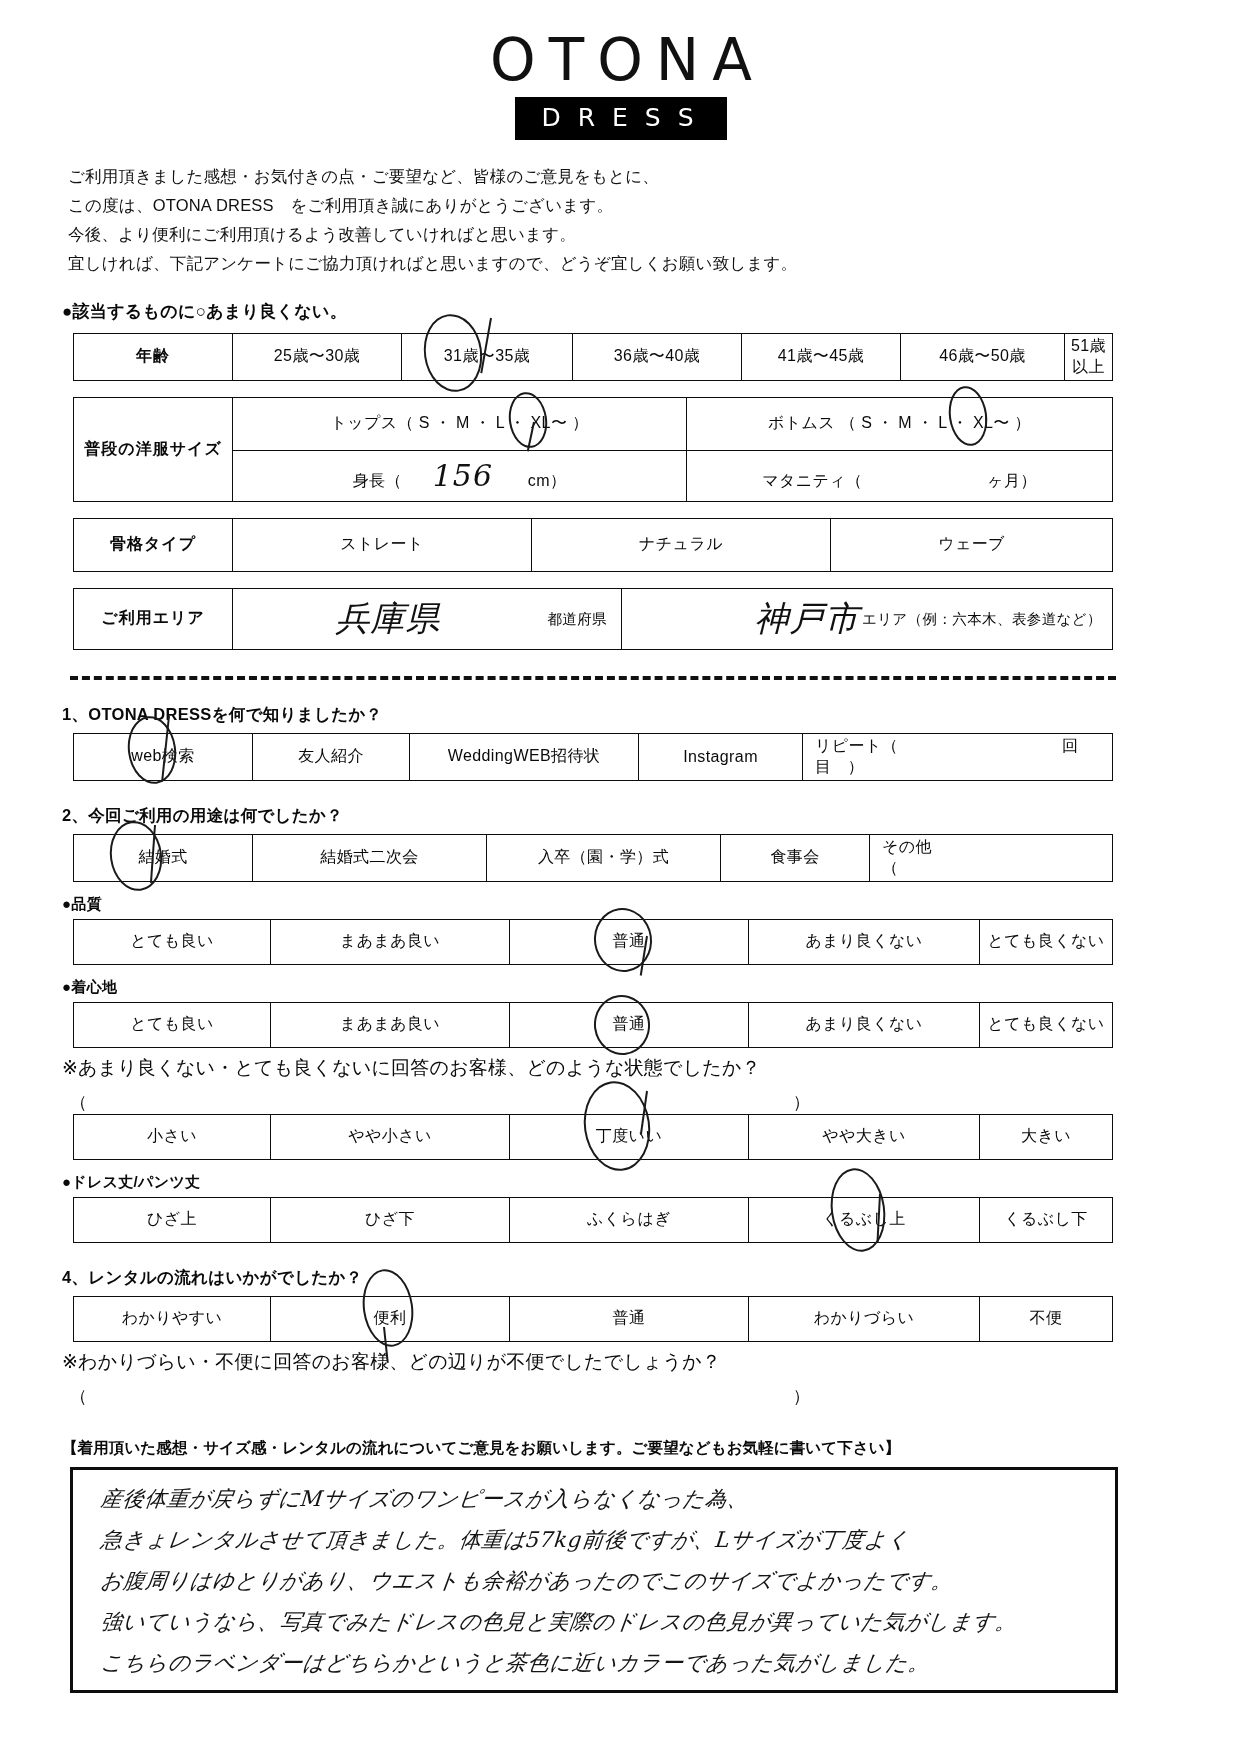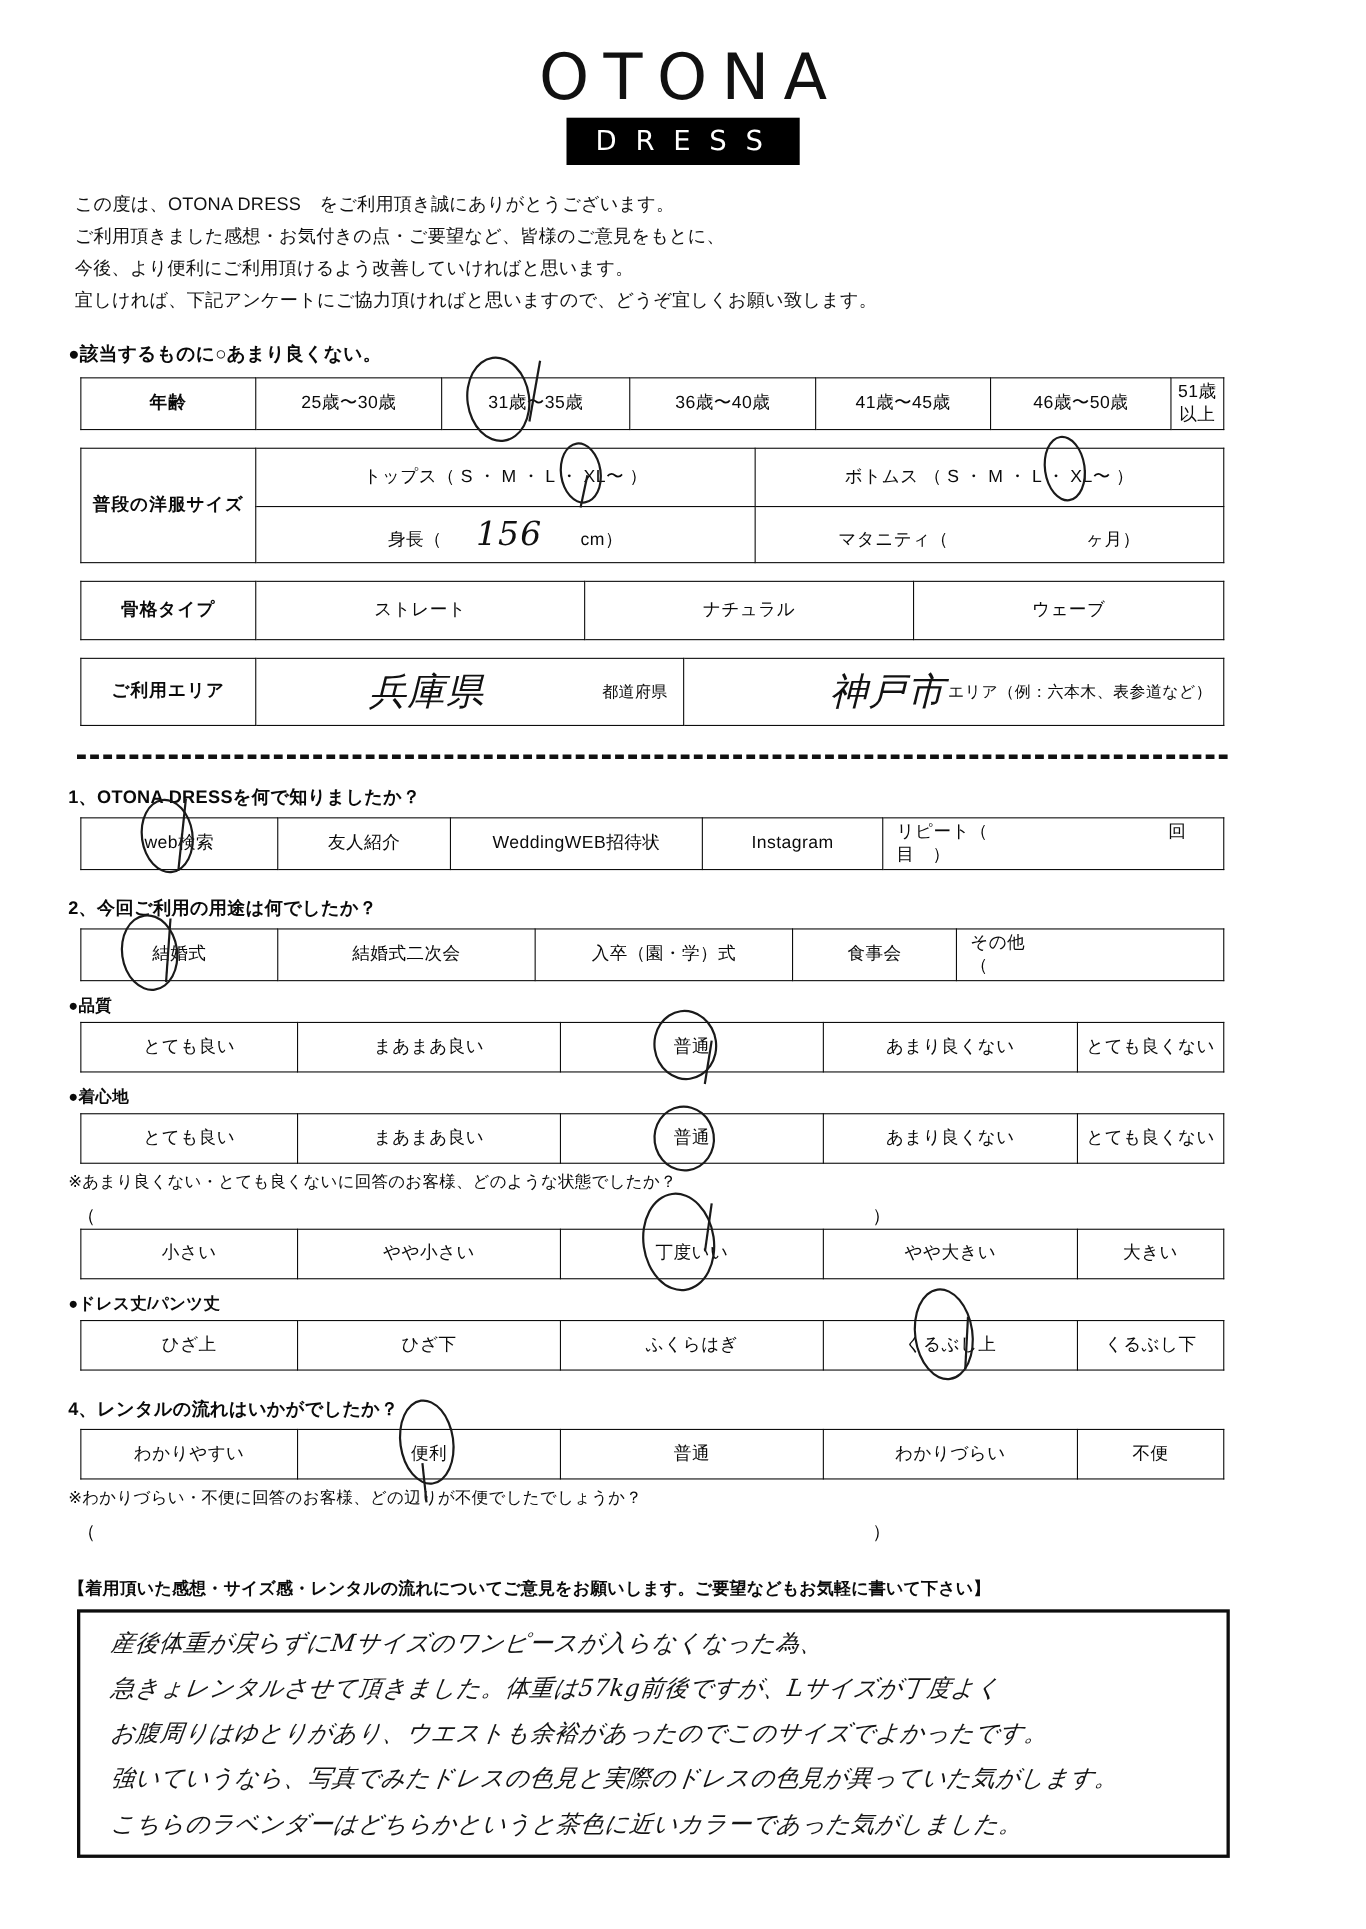--- a/index.html
+++ b/index.html
@@ -19,21 +19,21 @@
 
   .page {
     position: absolute;
     inset: 0;
     padding: 0;
   }
 
   
   .logo-block {
     text-align: center;
-    padding-top: 40px;
+    padding-top: 30px;
   }
   .logo-otona {
     font-family: "DejaVu Sans", sans-serif;
     font-size: 58px;
     letter-spacing: 13px;
     font-weight: 400;
     color: #111;
     line-height: 1.05;
     padding-left: 13px;
   }
@@ -131,21 +131,21 @@
     position: relative;
   }
   .bullet-q {
     margin: 13px 0 5px 62px;
     font-size: 15px;
     font-weight: bold;
     letter-spacing: .3px;
   }
   .note {
     margin: 7px 0 0 62px;
-    font-size: 15px;
+    font-size: 19px;
     letter-spacing: .2px;
   }
   .paren-row {
     margin: 10px 0 0 70px;
     font-size: 17px;
     width: 740px;
     display: flex;
     justify-content: space-between;
   }
 
@@ -186,22 +186,22 @@
 <body>
 
 <div class="page">
 
   <div class="logo-block">
     <div class="logo-otona">OTONA</div>
     <div class="logo-dress">DRESS</div>
   </div>
 
   <div class="intro">
+    <div>ご利用頂きました感想・お気付きの点・ご要望など、皆様のご意見をもとに、</div>
     <div>この度は、OTONA DRESS　をご利用頂き誠にありがとうございます。</div>
-    <div>ご利用頂きました感想・お気付きの点・ご要望など、皆様のご意見をもとに、</div>
     <div>今後、より便利にご利用頂けるよう改善していければと思います。</div>
     <div>宜しければ、下記アンケートにご協力頂ければと思いますので、どうぞ宜しくお願い致します。</div>
   </div>
 
   <div class="section-lead">●該当するものに○あまり良くない。</div>
 
   <table class="tbl">
     <tbody>
         <tr>
       <td class="lbl" style="width:150px">年齢</td>

